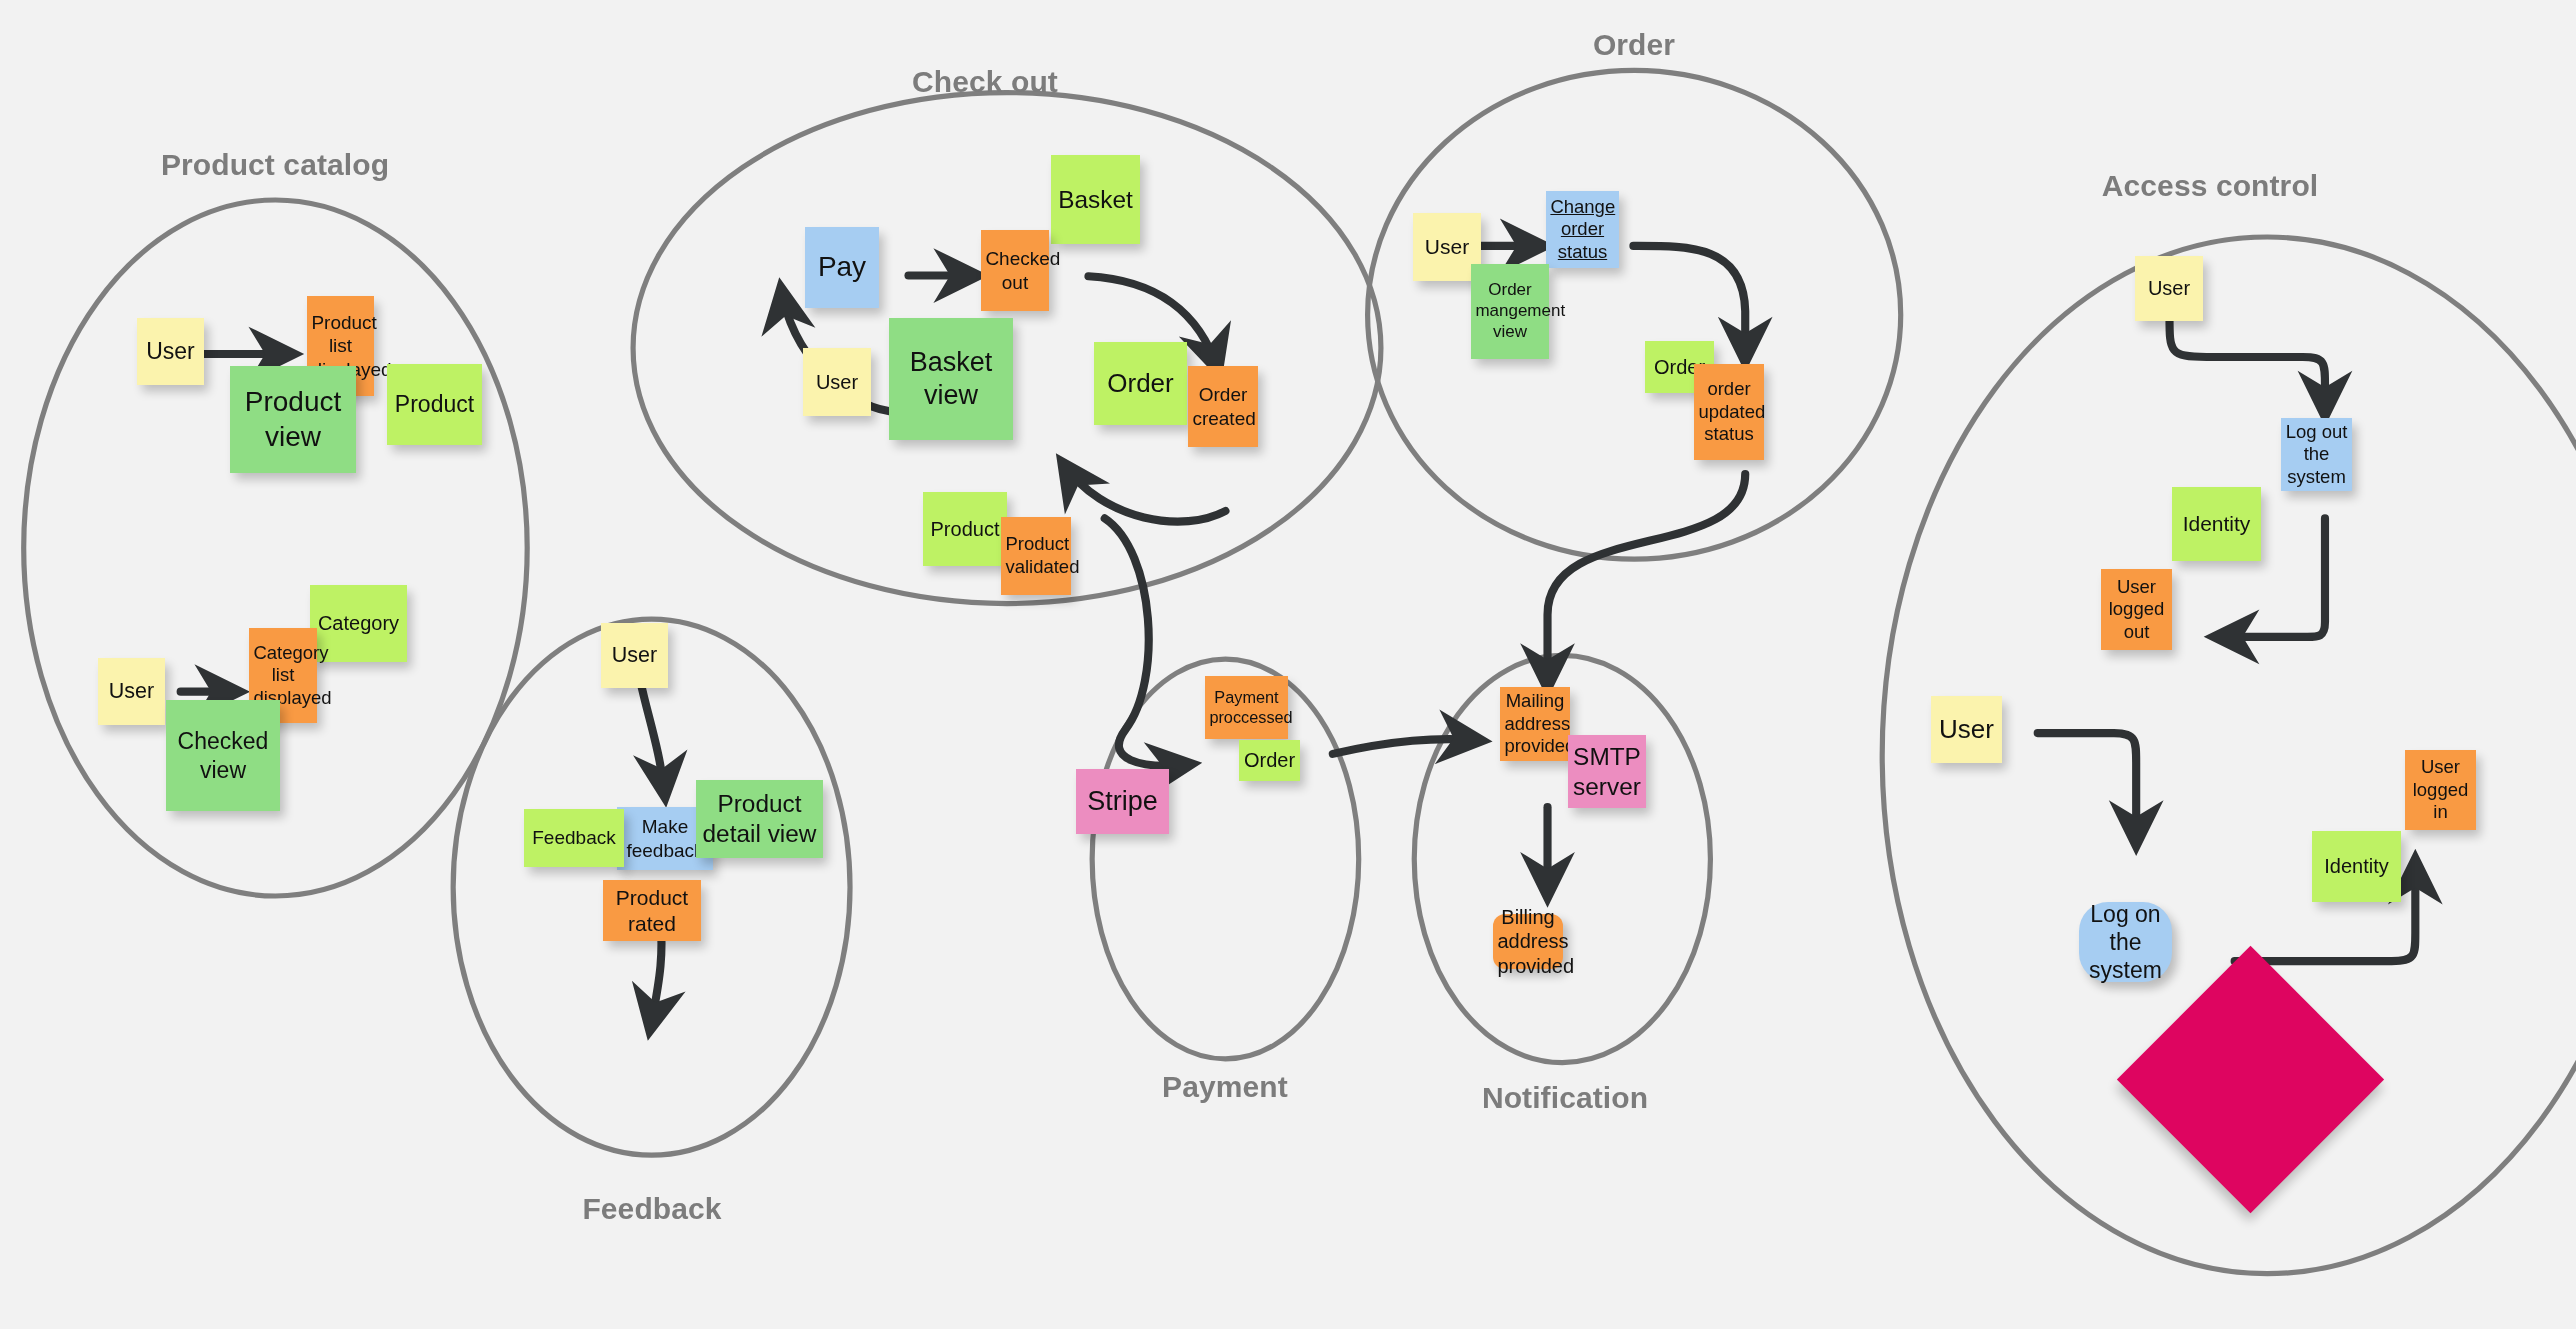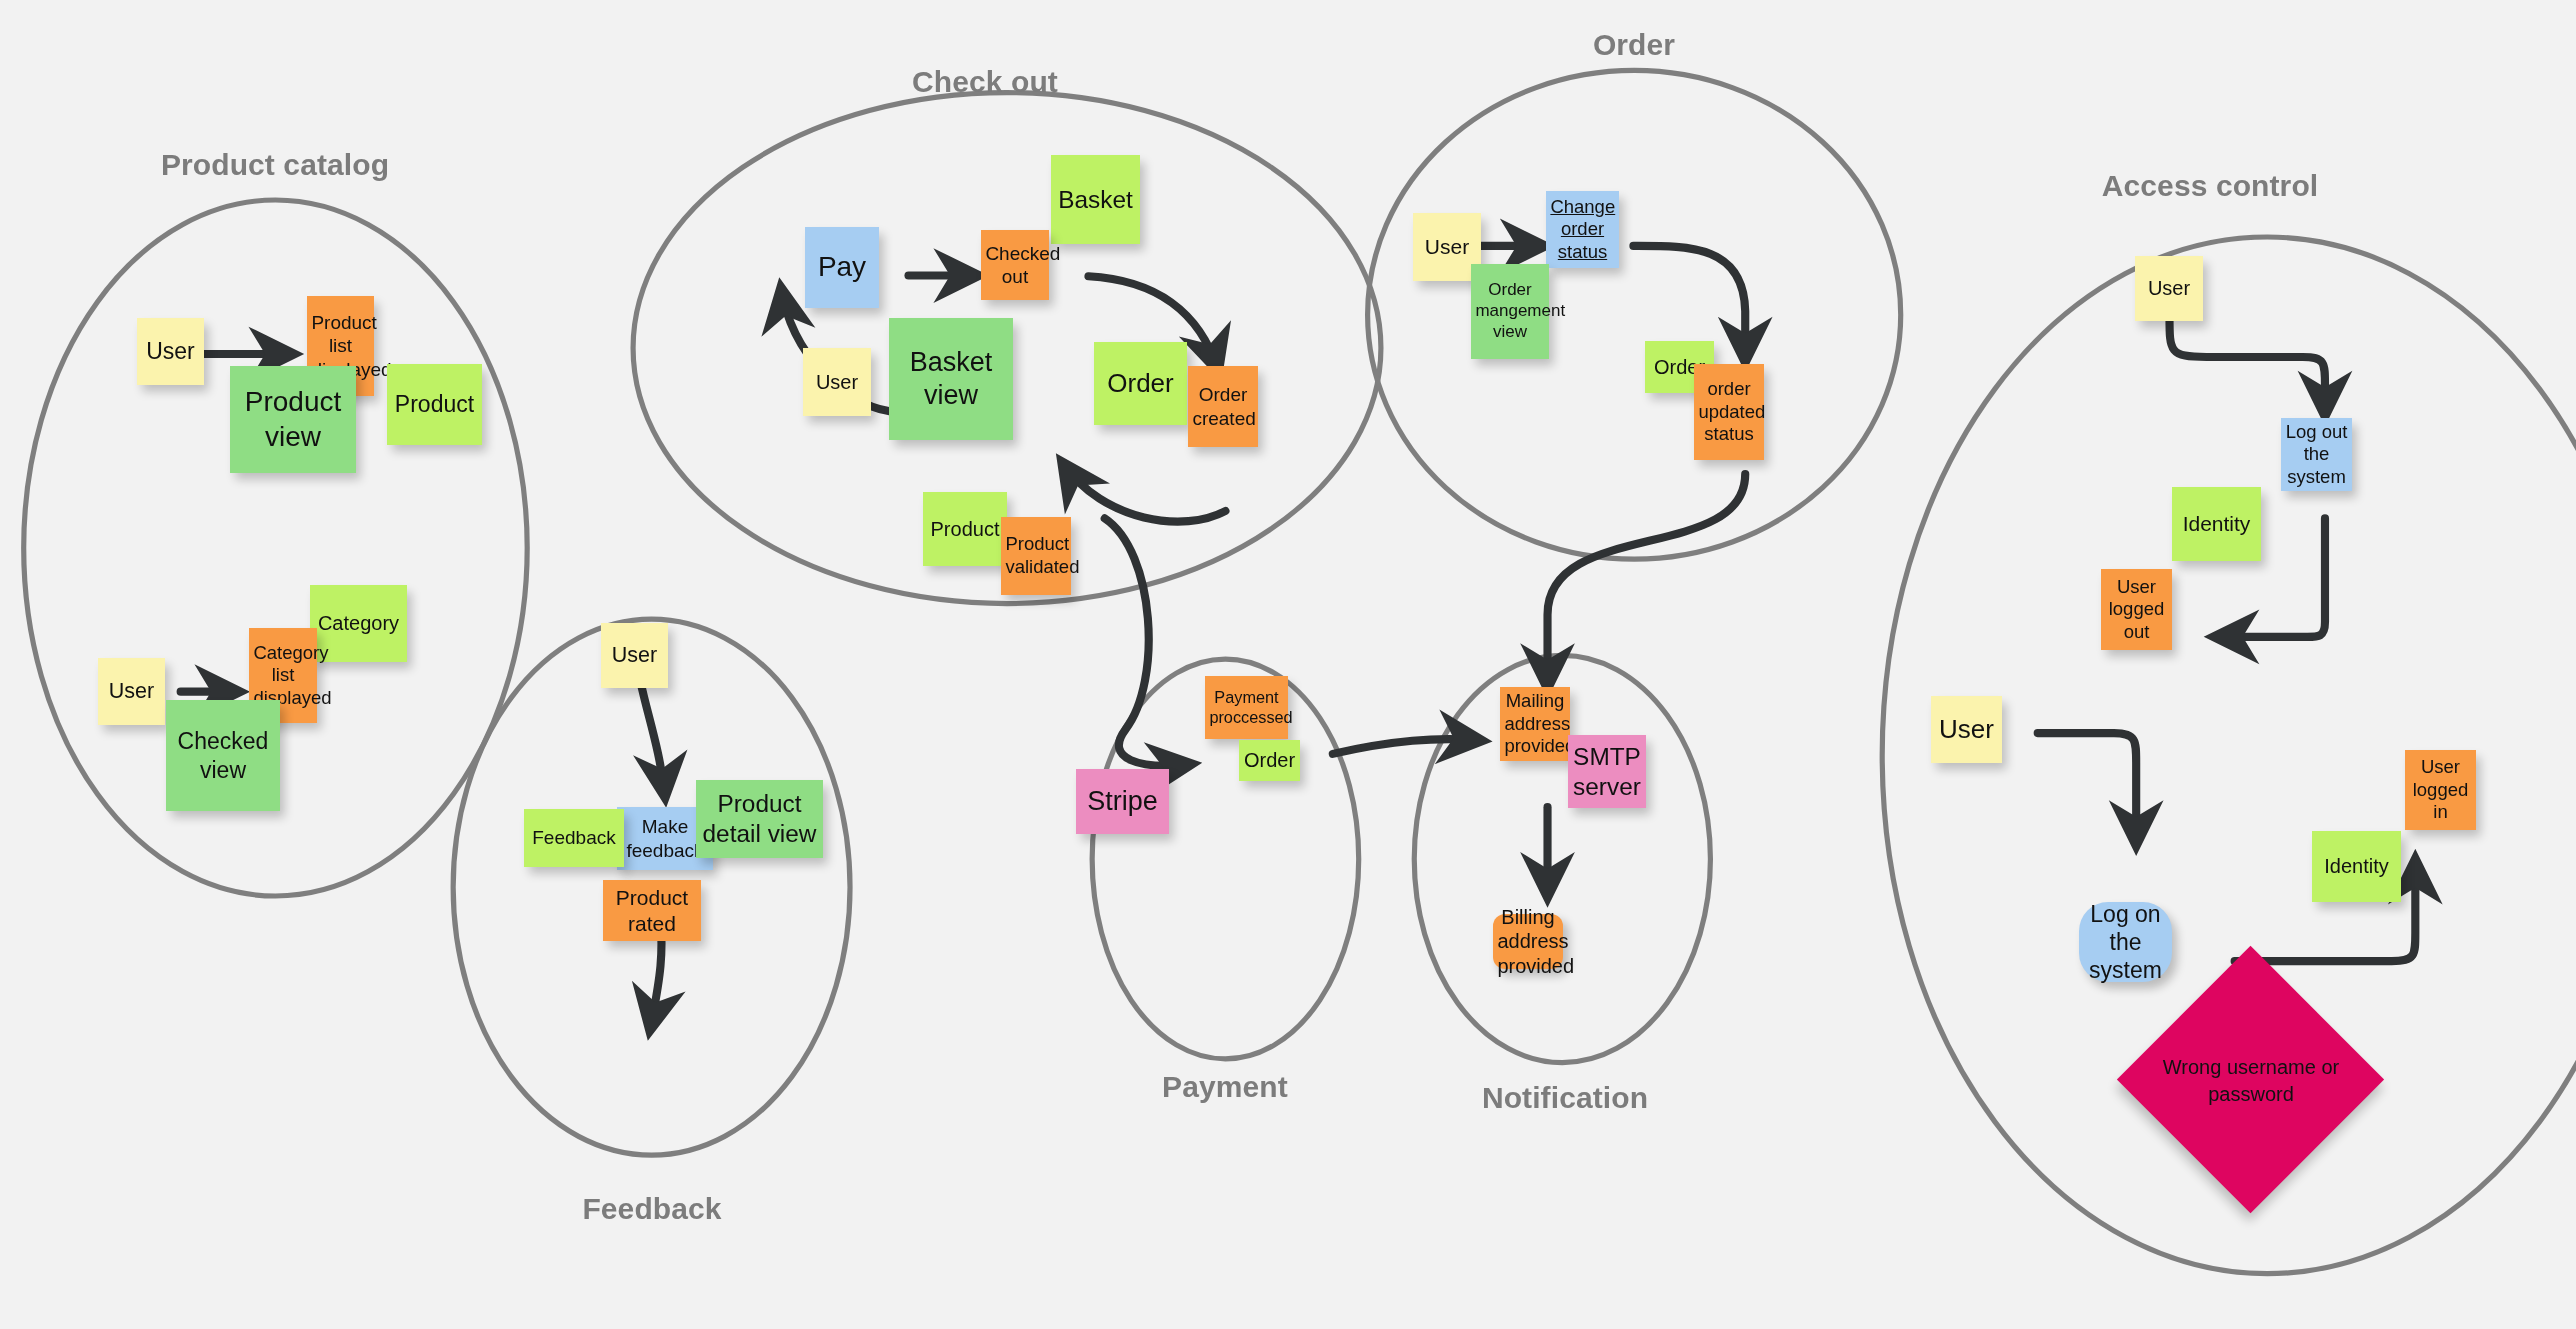--- a/index.html
+++ b/index.html
@@ -168,21 +168,21 @@
   <div class="note n-green" style="left:166px; top:700px; width:114px; height:111px; font-size:23px;">
     <span>Checked view</span>
   </div>
 
   <div class="note n-gold" style="left:1051px; top:155px; width:89px; height:89px; font-size:24.4px;">
     <span>Basket</span>
   </div>
   <div class="note n-blue" style="left:805px; top:227px; width:74px; height:81px; font-size:28px;">
     <span>Pay</span>
   </div>
-  <div class="note n-orange" style="left:981px; top:230px; width:68px; height:70px; font-size:19px;">
+  <div class="note n-orange" style="left:981px; top:230px; width:68px; height:81px; font-size:19px;">
     <span>Checked out</span>
   </div>
   <div class="note n-yellowpale" style="left:803px; top:348px; width:68px; height:68px; font-size:20px;">
     <span>User</span>
   </div>
   <div class="note n-green" style="left:889px; top:318px; width:124px; height:122px; font-size:27px;">
     <span>Basket view</span>
   </div>
   <div class="note n-gold" style="left:1094px; top:342px; width:93px; height:83px; font-size:26px;">
     <span>Order</span>
@@ -233,23 +233,20 @@
     <span>Log on the system</span>
   </div>
   <div class="note n-gold" style="left:2312px; top:831px; width:89px; height:71px; font-size:20px;">
     <span>Identity</span>
   </div>
   <div class="note n-orange" style="left:2405px; top:750px; width:71px; height:80px; font-size:18.5px;">
     <span>User logged in</span>
   </div>
 
   <div class="diamond" style="left:2156px; top:985px; width:189px; height:189px;"></div>
-  <div class="diamond-label" style="left:2162px; top:1029px; width:178px; height:104px;">
-    <span>Wrong username or password</span>
-  </div>
 
   <div class="note n-yellowpale" style="left:601px; top:623px; width:67px; height:65px; font-size:21.5px;">
     <span>User</span>
   </div>
   <div class="note n-blue" style="left:617px; top:807px; width:96px; height:63px; font-size:19px;">
     <span>Make feedback</span>
   </div>
   <div class="note n-green" style="left:696px; top:780px; width:127px; height:78px; font-size:24.4px;">
     <span>Product detail view</span>
   </div>

